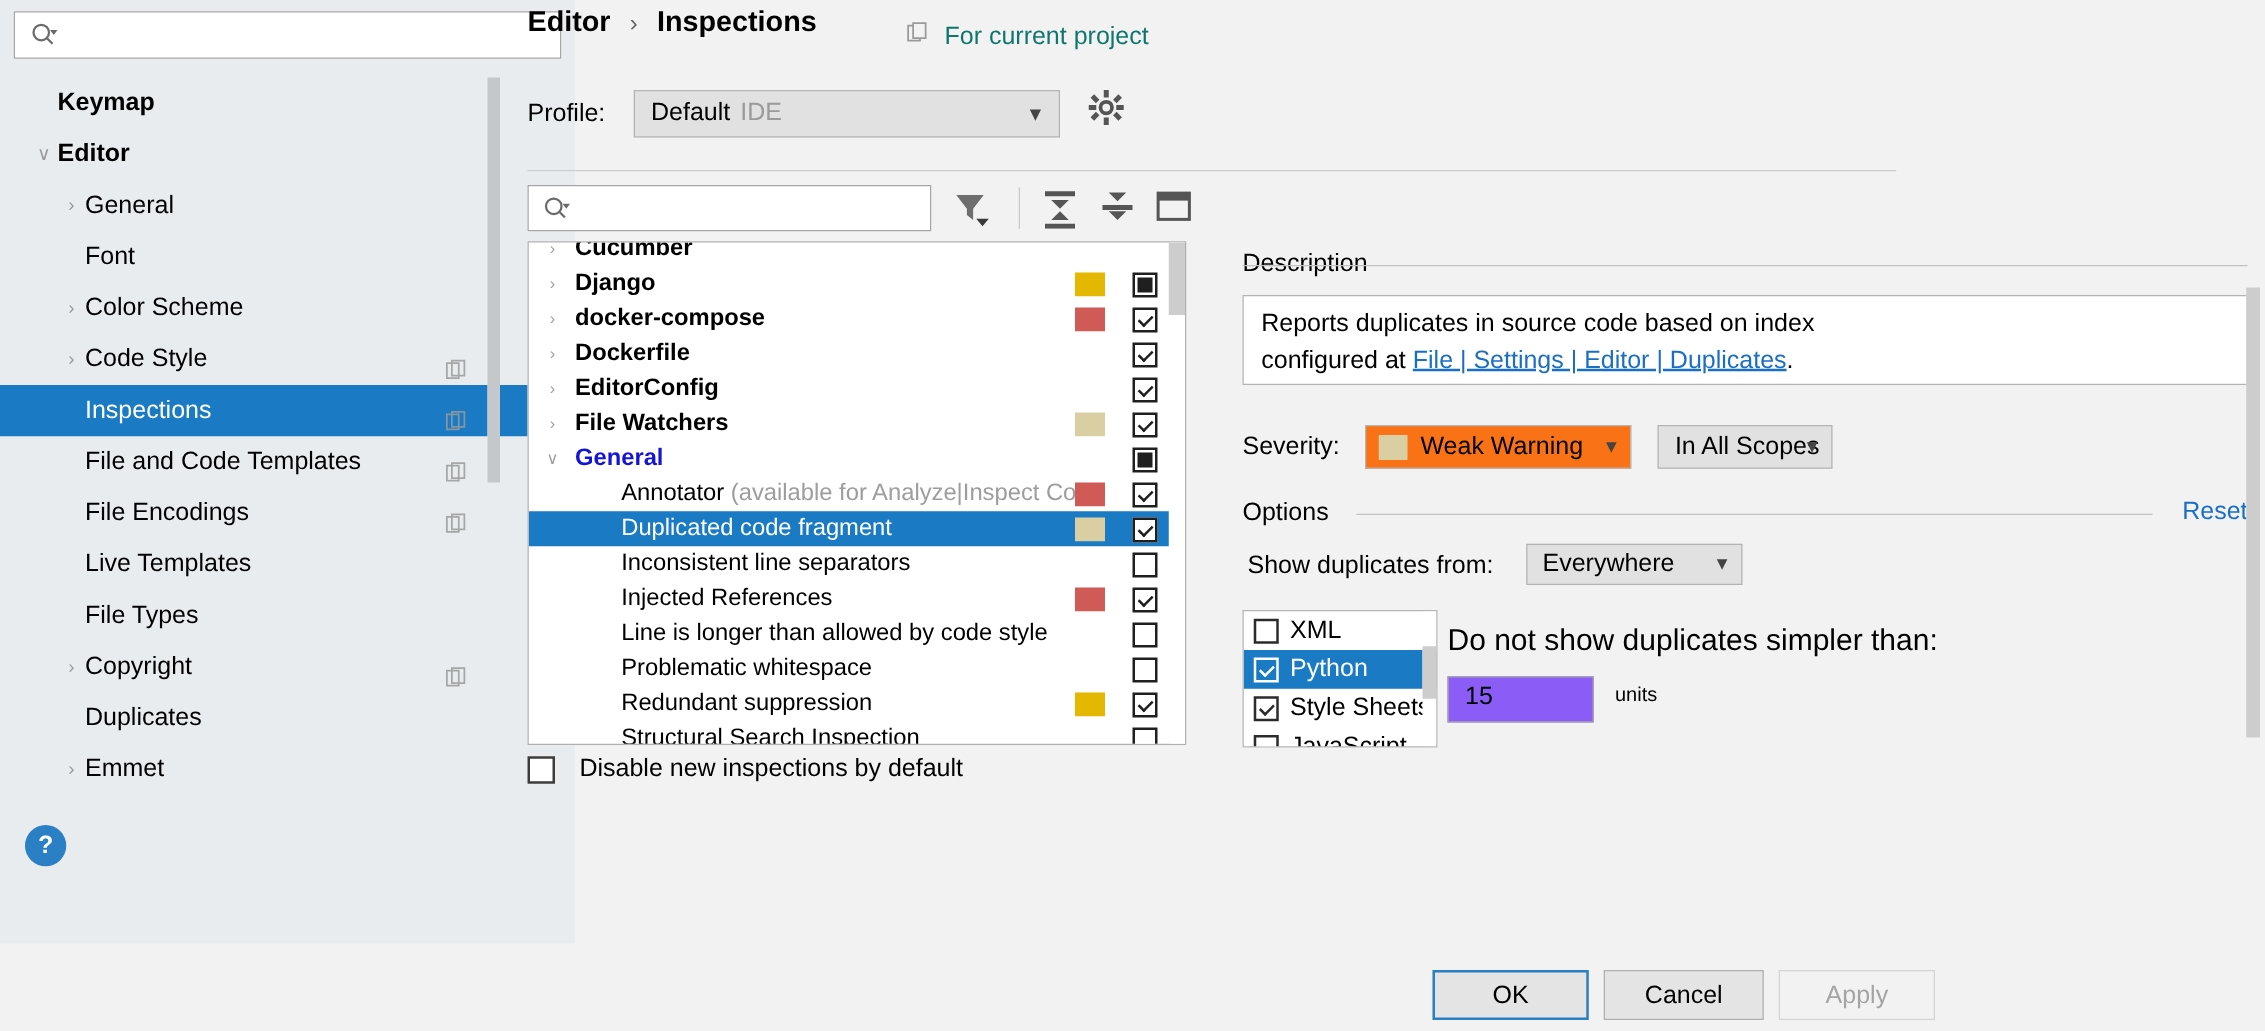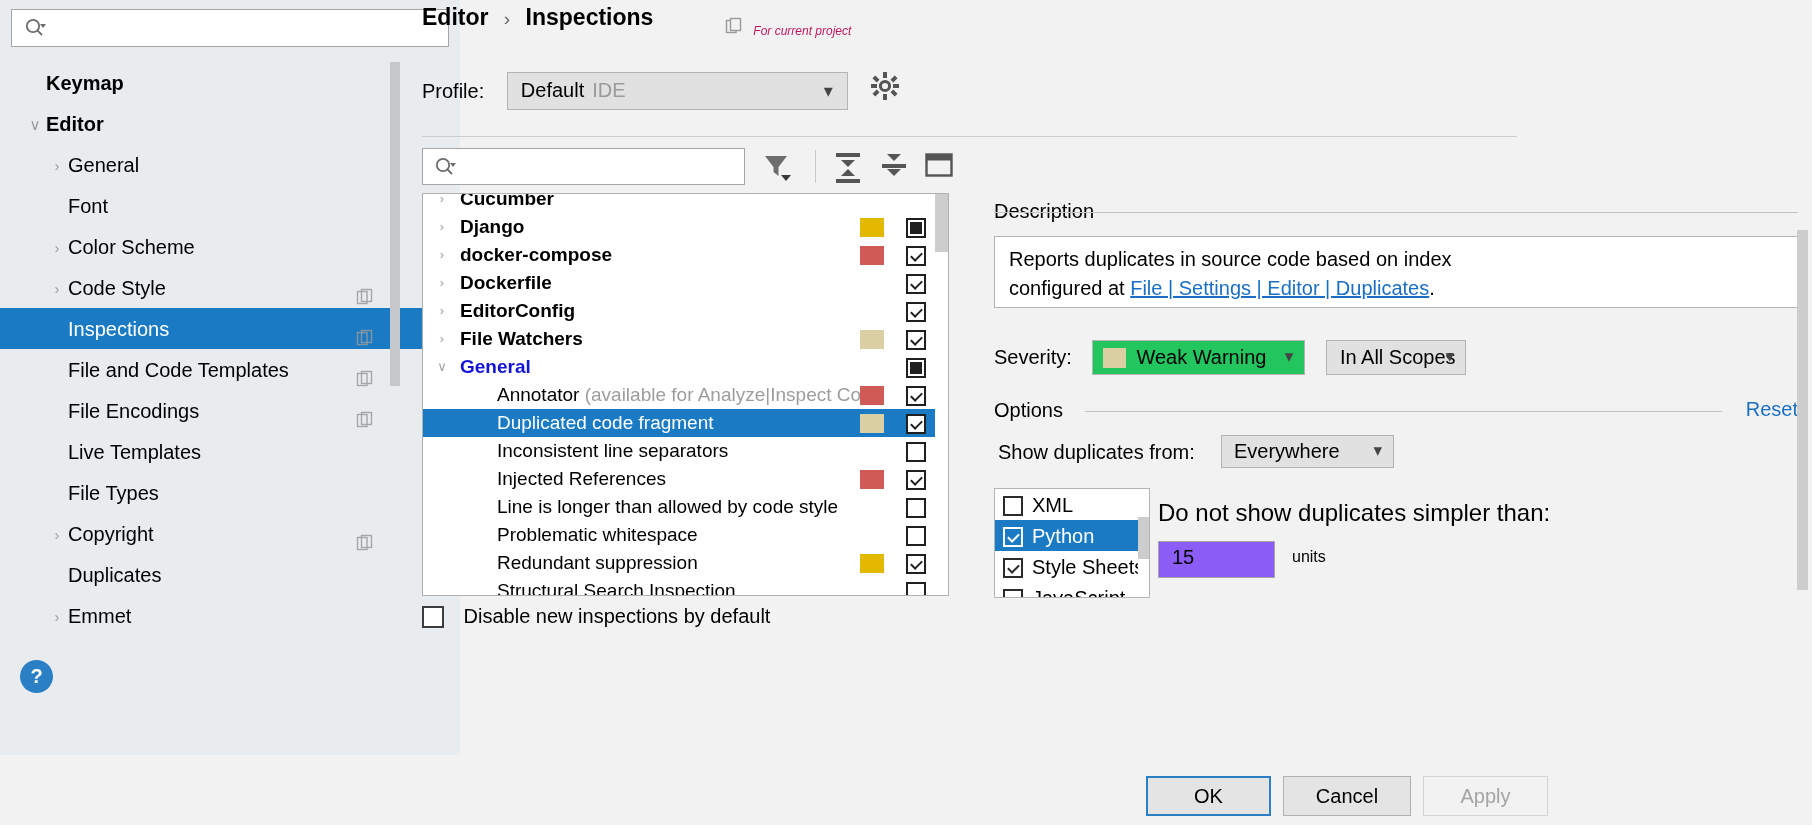--- a/index.html
+++ b/index.html
@@ -51,23 +51,22 @@
     position:absolute; left:20px; top:660px; width:33px; height:33px;
     border-radius:50%; background:#2b7fc4; color:#fff;
     font-size:20px; text-align:center; line-height:33px; font-weight:bold;
   }
 
   
   .pane { position:absolute; left:460px; top:0; right:0; height:755px; background:#f2f2f2; }
   .breadcrumb { position:absolute; left:-38px; top:4px; font-size:23px; font-weight:bold; }
   .breadcrumb .sep { color:#666; font-weight:normal; margin:0 9px; font-size:19px; }
   .forproj {
-    position:absolute; left:265px; top:17px; color:#be185d; font-size:12px;
+    position:absolute; left:265px; top:17px; color:#0f766e; font-size:20px;
     white-space:nowrap;
-    font-style:italic;
   }
   .forproj .ci { margin-right:7px; }
 
   .profile-row { position:absolute; left:-38px; top:72px; }
   .profile-lbl { display:inline-block; font-size:20px; vertical-align:middle; }
   .profile-combo {
     display:inline-block; vertical-align:middle; margin-left:17px;
     width:341px; height:38px; background:#e1e1e1; border:1px solid #b4b4b4;
     position:relative;
   }
@@ -127,21 +126,21 @@
   .desc-box {
     position:absolute; left:534px; top:236px; right:14px; height:72px;
     background:#fff; border:1px solid #b4b4b4; padding:8px 14px; font-size:20px; line-height:29px;
   }
   .desc-box a { color:#1a6fc4; }
 
   .sev-row { position:absolute; left:534px; top:340px; }
   .sev-lbl { display:inline-block; vertical-align:middle; font-size:20px; }
   .sev-combo {
     display:inline-block; vertical-align:middle; margin-left:15px;
-    width:213px; height:35px; background:#22c55e; border:1px solid #b4b4b4; position:relative;
+    width:213px; height:35px; background:#f97316; border:1px solid #b4b4b4; position:relative;
   }
   .sev-combo .sq { position:absolute; left:10px; top:7px; width:23px; height:20px; }
   .sev-combo .v { position:absolute; left:43px; top:5px; font-size:20px; }
   .sev-combo .chev { position:absolute; right:11px; top:5px; font-size:17px; color:#444; }
   .scope-combo {
     display:inline-block; vertical-align:middle; margin-left:15px;
     width:140px; height:35px; background:#e1e1e1; border:1px solid #b4b4b4; position:relative;
   }
   .scope-combo .v { position:absolute; left:13px; top:5px; font-size:20px; }
   .scope-combo .chev { position:absolute; right:11px; top:5px; font-size:17px; color:#444; }

